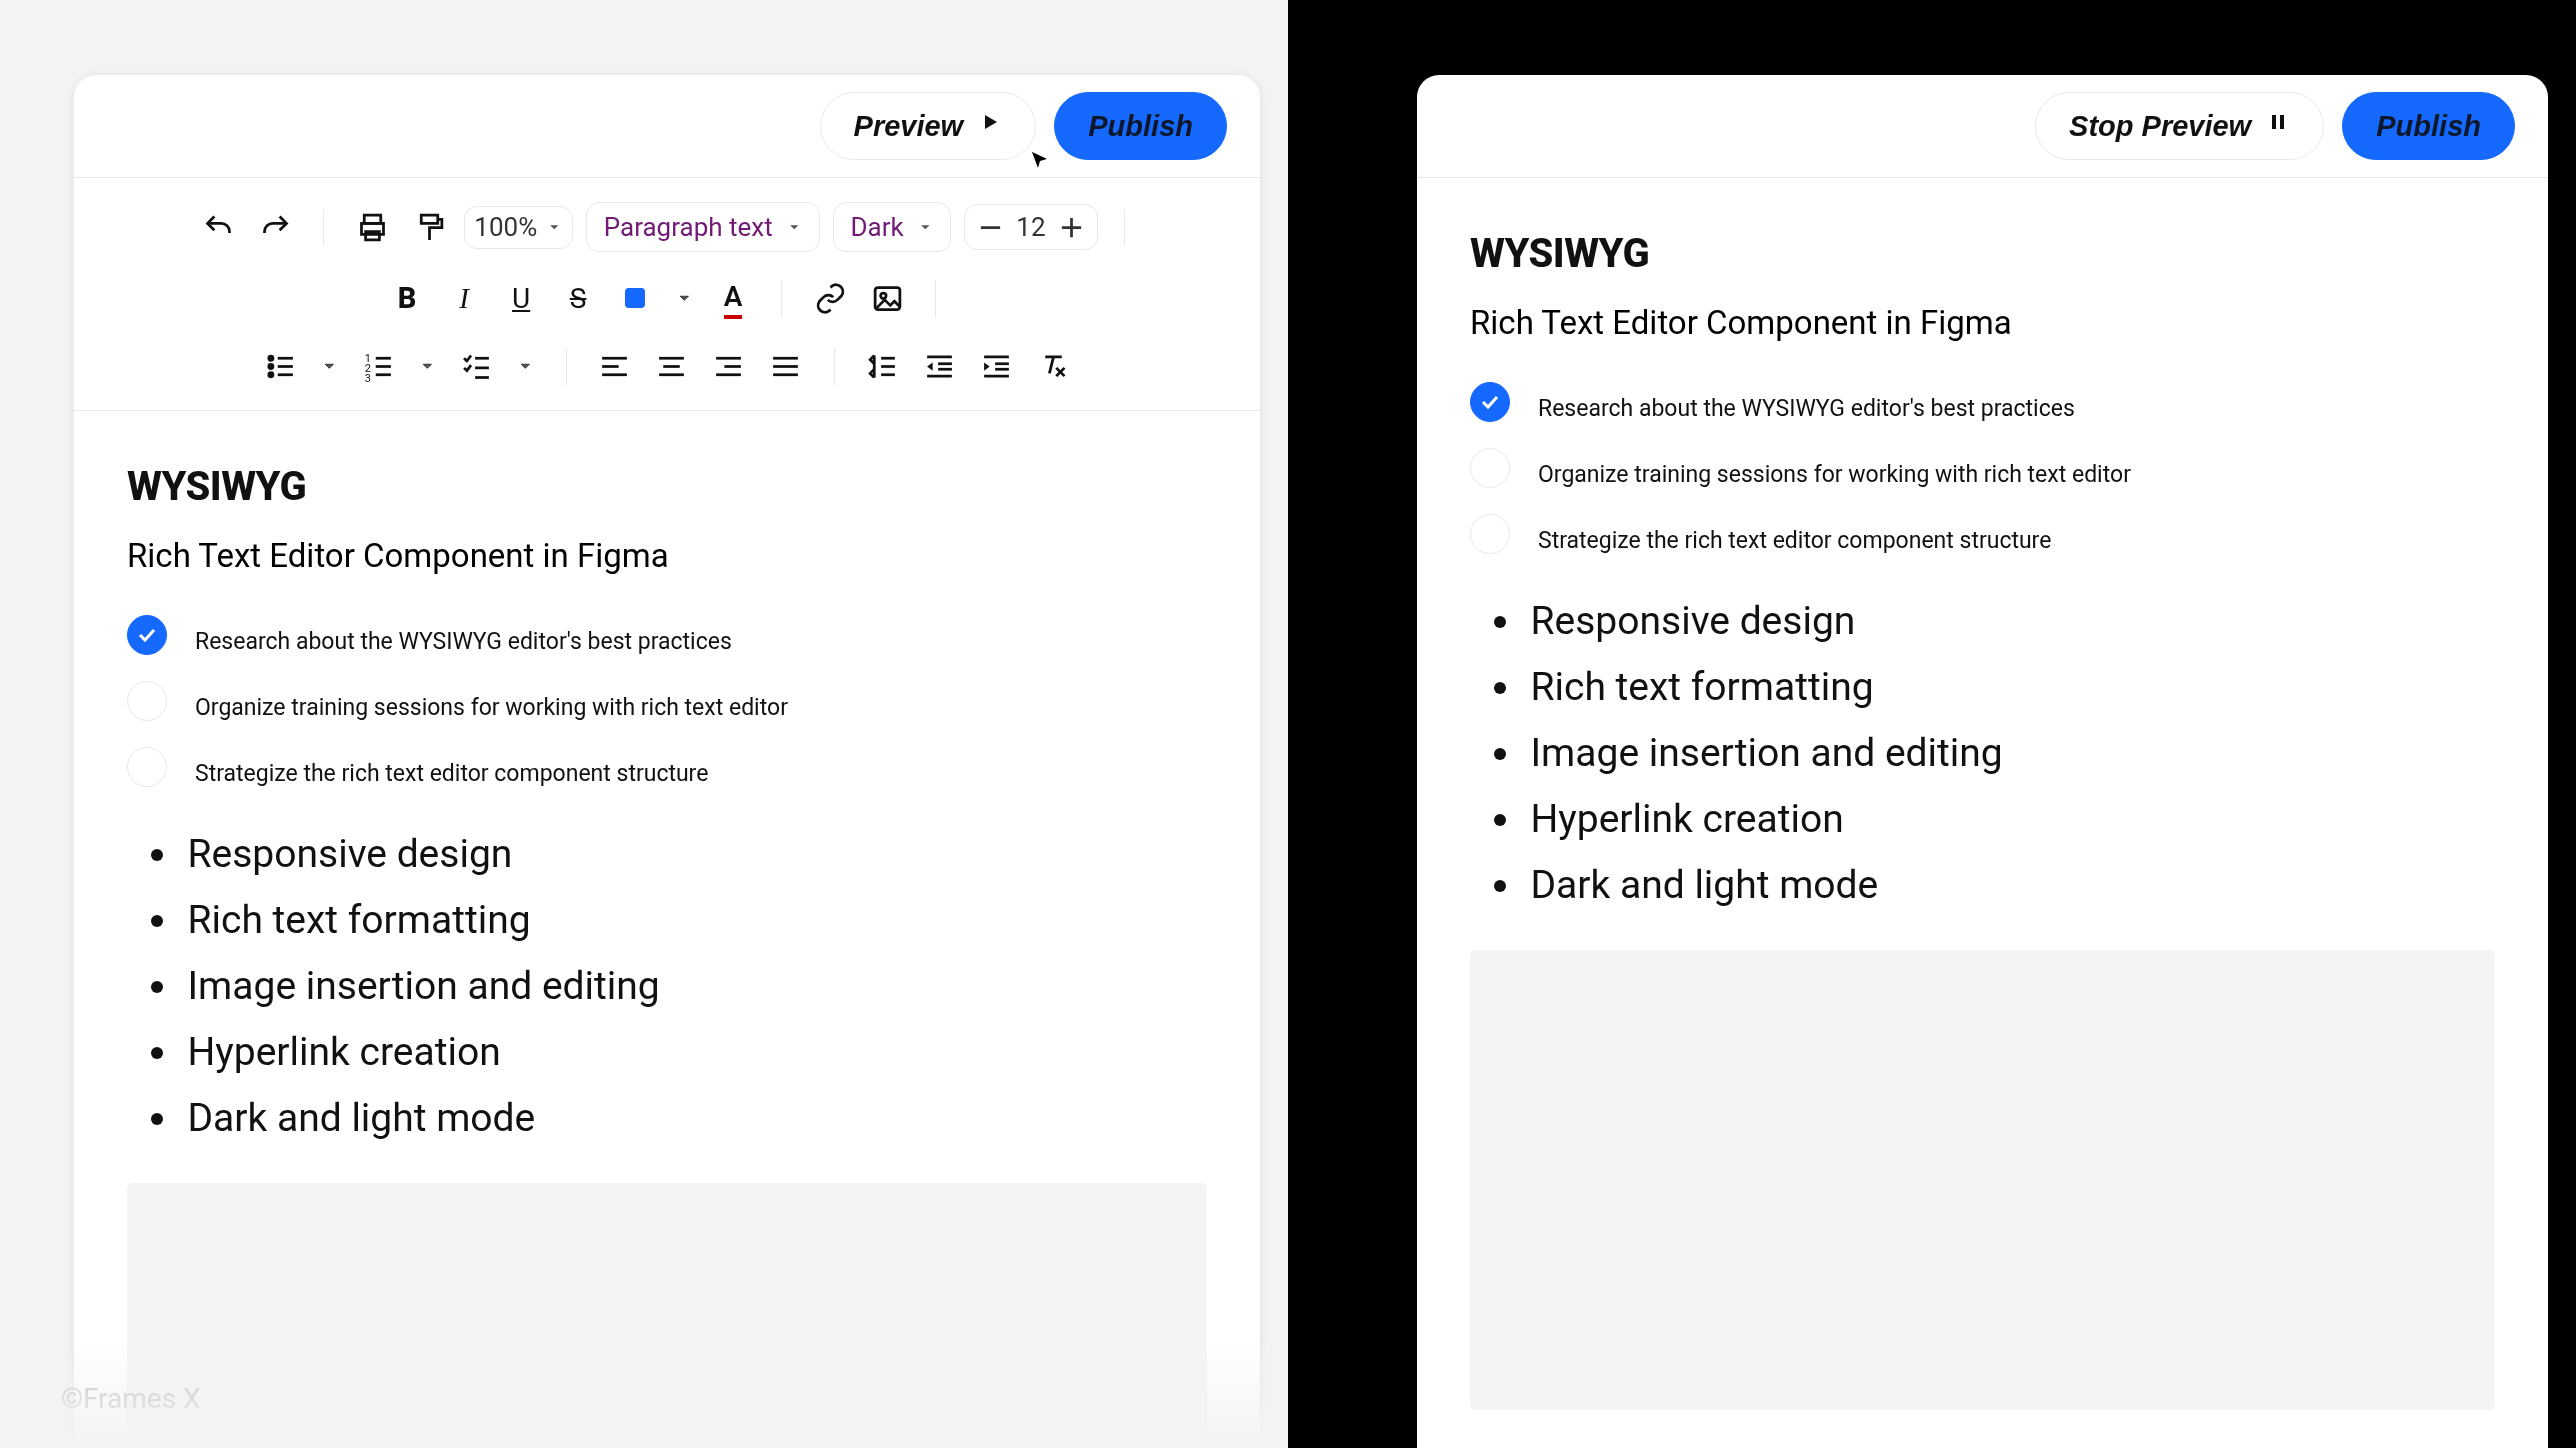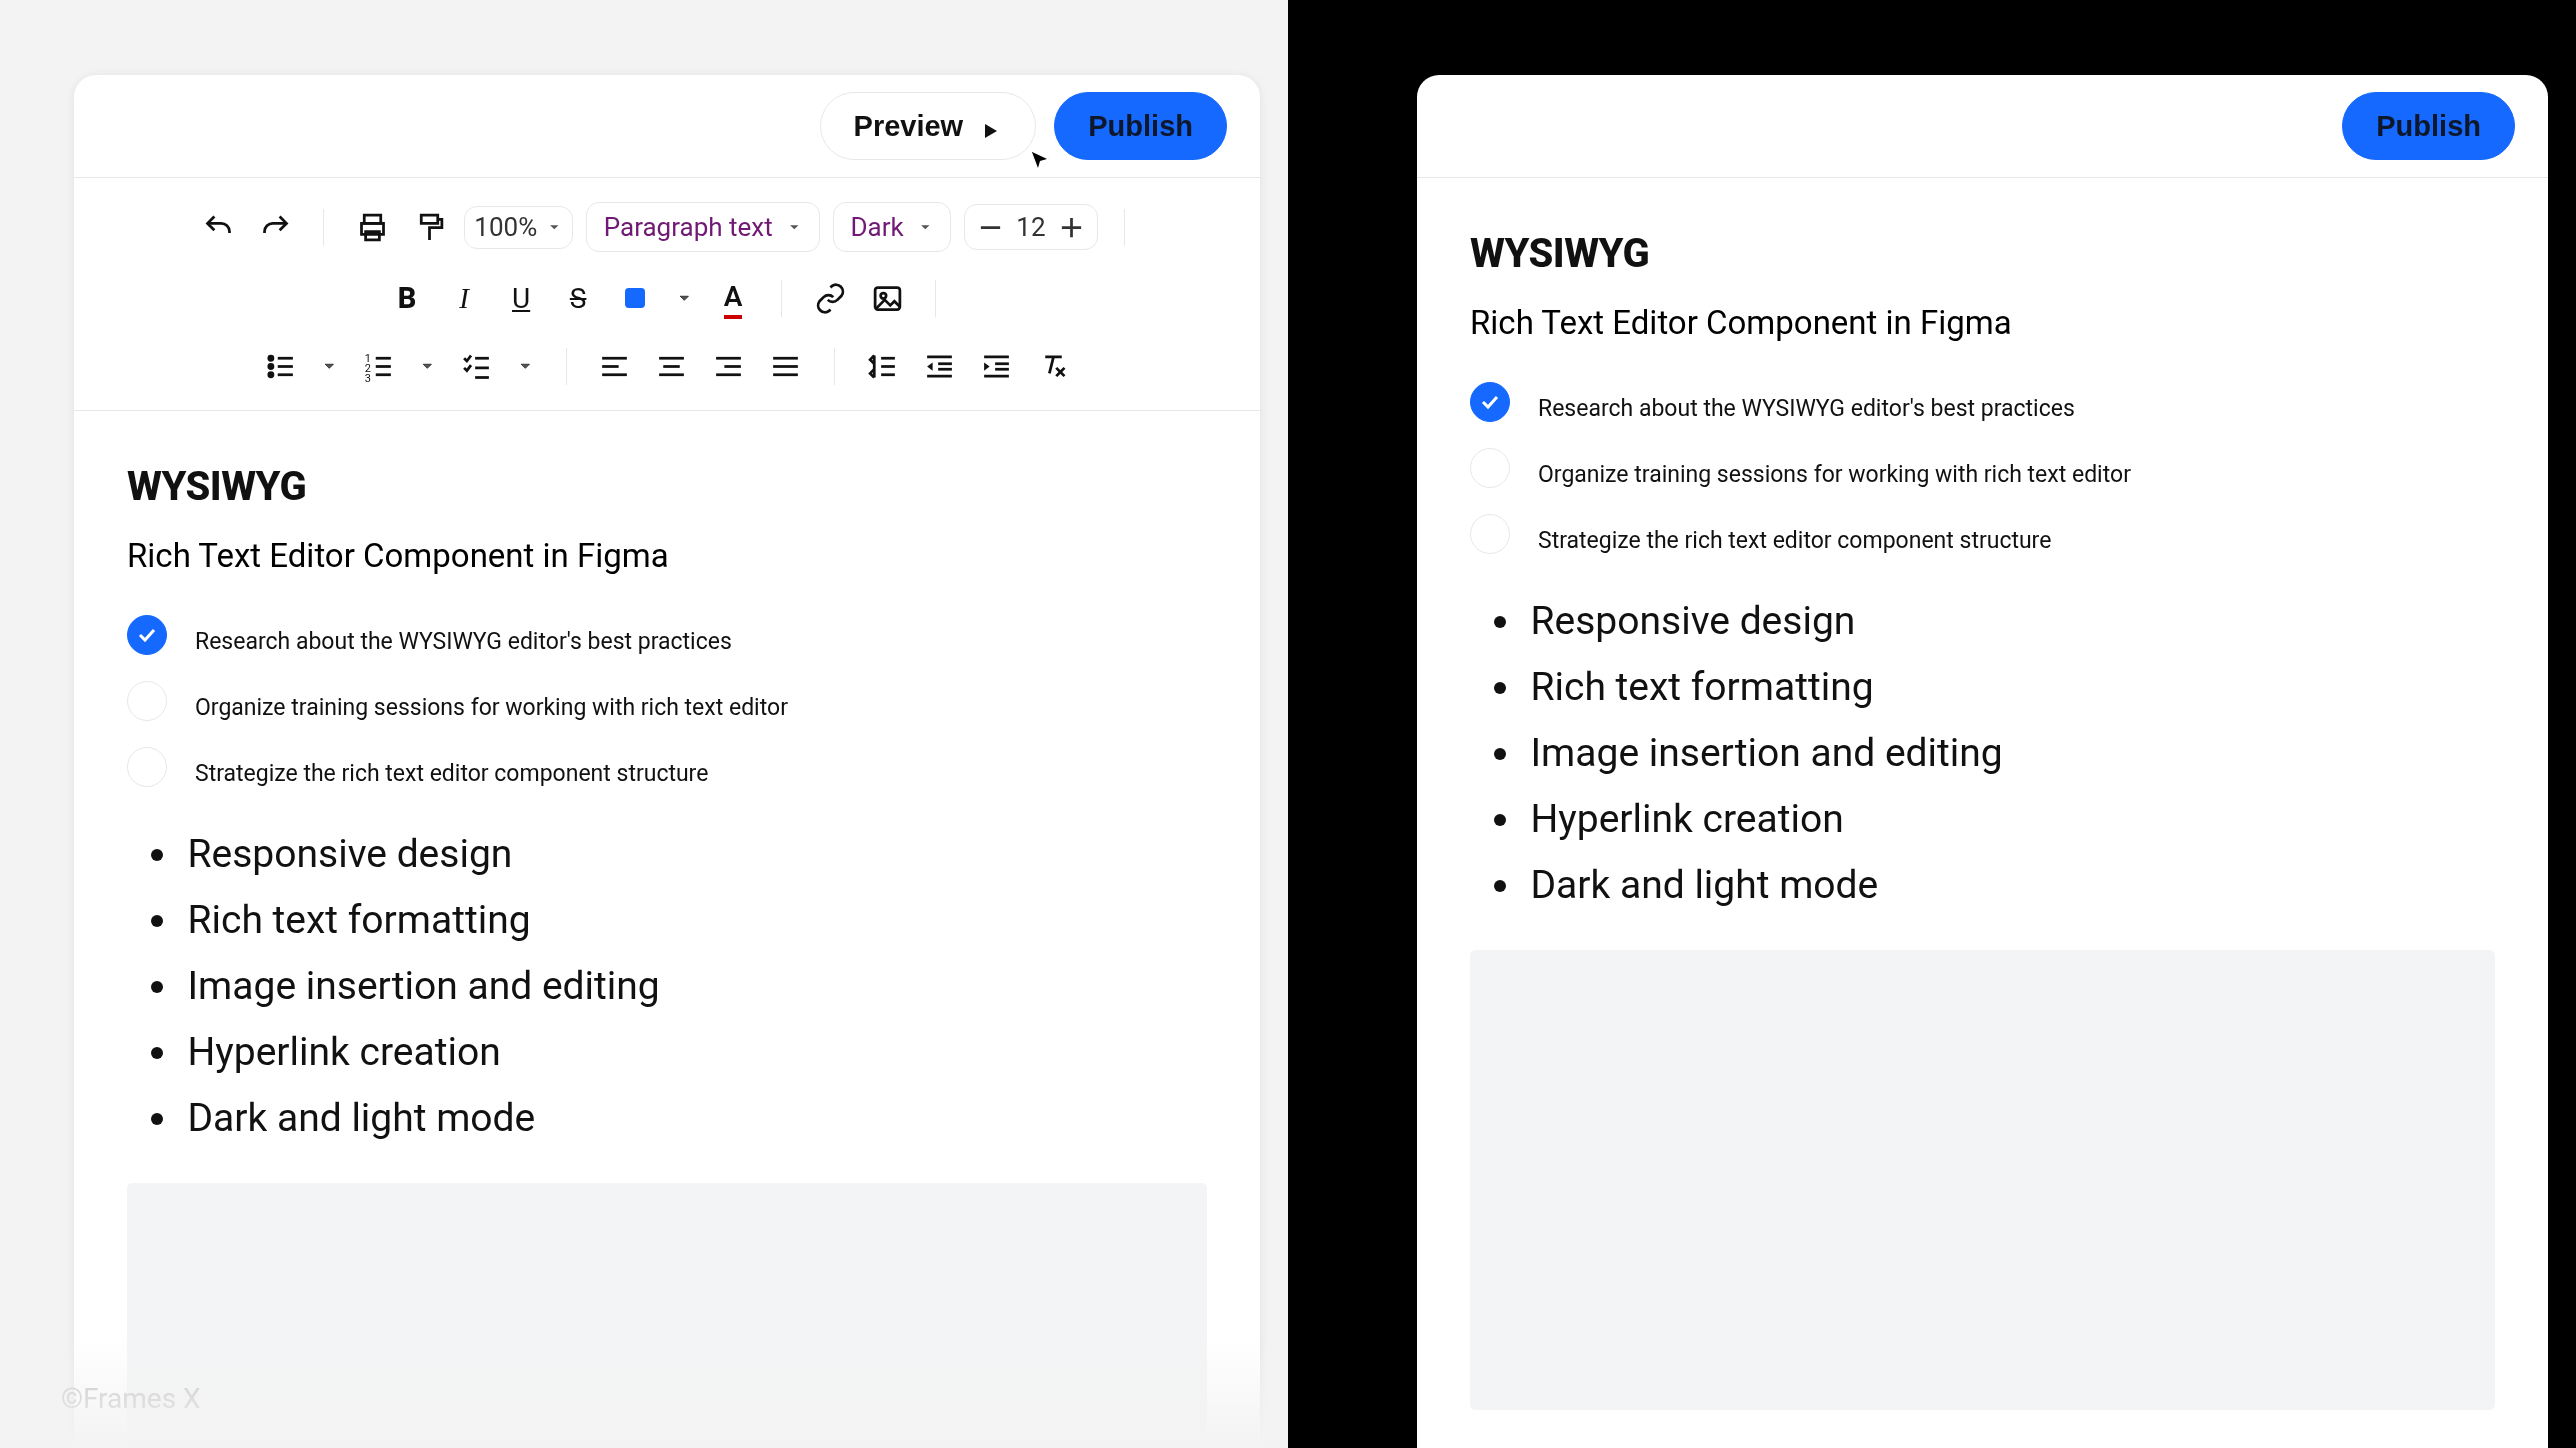--- a/index.html
+++ b/index.html
@@ -33,24 +33,25 @@
     padding: 0 33px;
     border-bottom: 0.9px solid #e5e7eb;
     gap: 18.4px;
   }
   .btn {
     font-size: 29px;
     font-weight: 600;
     border-radius: 37px;
     padding: 16.6px 33px;
     display: inline-flex;
-    align-items: flex-end;
+    align-items: flex-start;
     gap: 14.7px;
     cursor: pointer;
     white-space: nowrap;
+    font-style: italic;
   }
   .btn.secondary {
     background: #fff;
     color: #111;
     border: 1.8px solid #e5e7eb;
   }
   .btn.primary {
     background: #1569ff;
     color: #0f172a;
     border: 1.8px solid #1569ff;
@@ -410,20 +411,29 @@
       </svg>
   </div>
 
   <div class="watermark">©Frames X</div>
 </div>
 
 <div class="half dark">
   <div class="card">
 
     <div class="card-header">
+      <button class="btn secondary">
+        <span>Stop Preview</span>
+        <span>
+          <svg viewBox="0 0 24 24" fill="#111">
+              <rect x="6" y="5" width="4" height="14"></rect>
+              <rect x="14" y="5" width="4" height="14"></rect>
+            </svg>
+        </span>
+      </button>
       <button class="btn primary">
         <span>Publish</span>
       </button>
     </div>
 
     <div class="content">
       <h1>WYSIWYG</h1>
       <div class="subtitle">Rich Text Editor Component in Figma</div>
 
       <div class="check-list">

